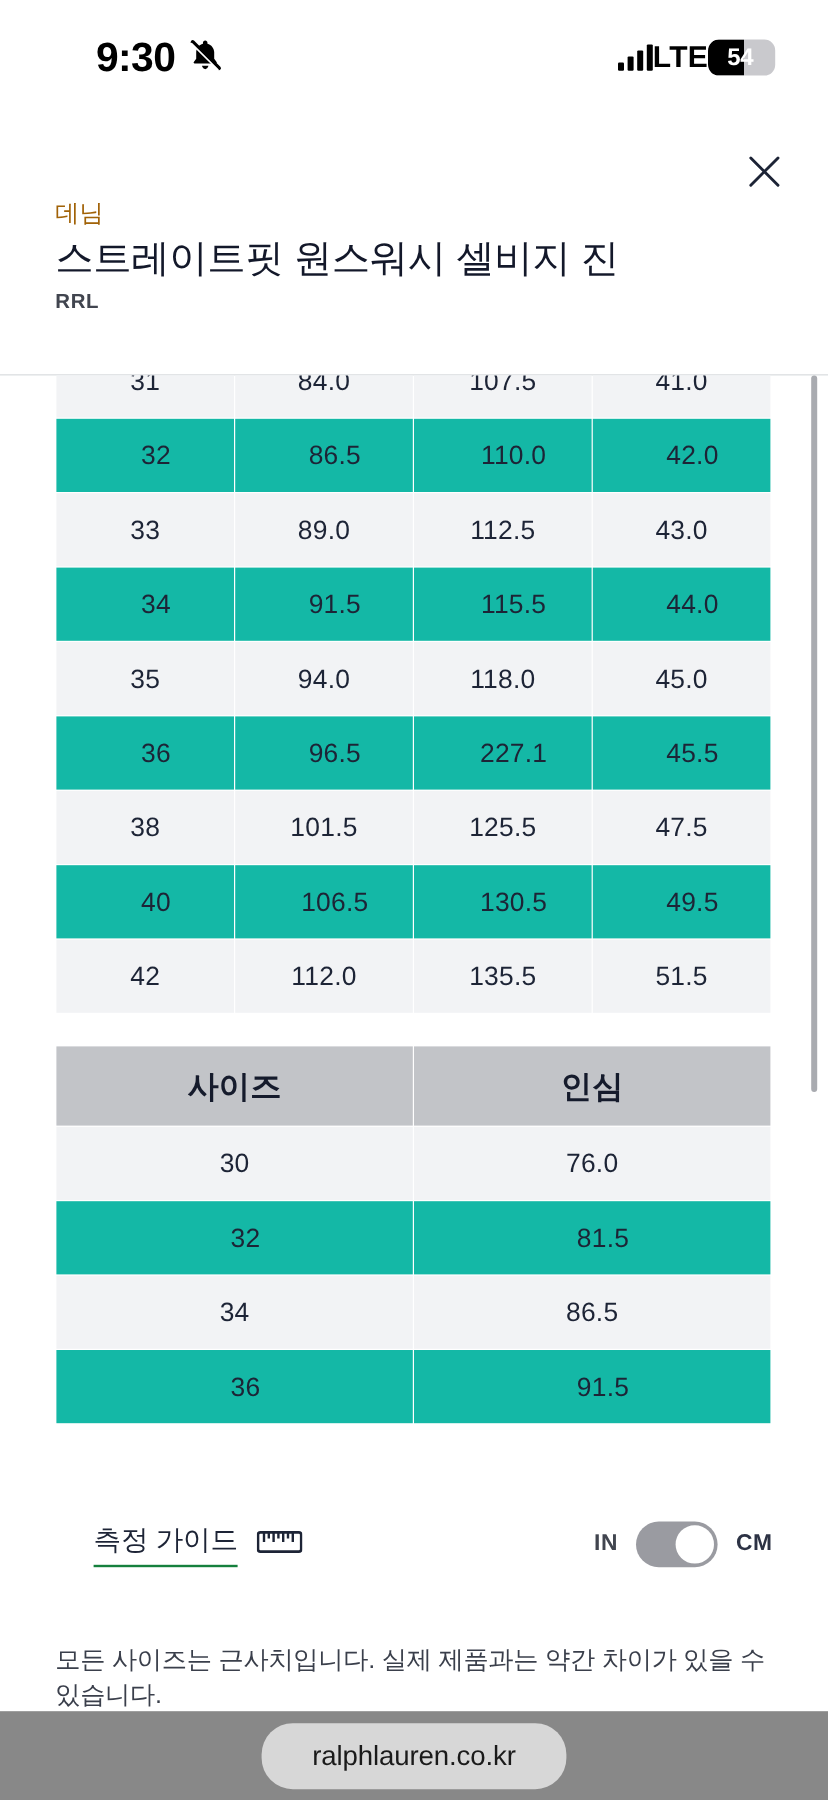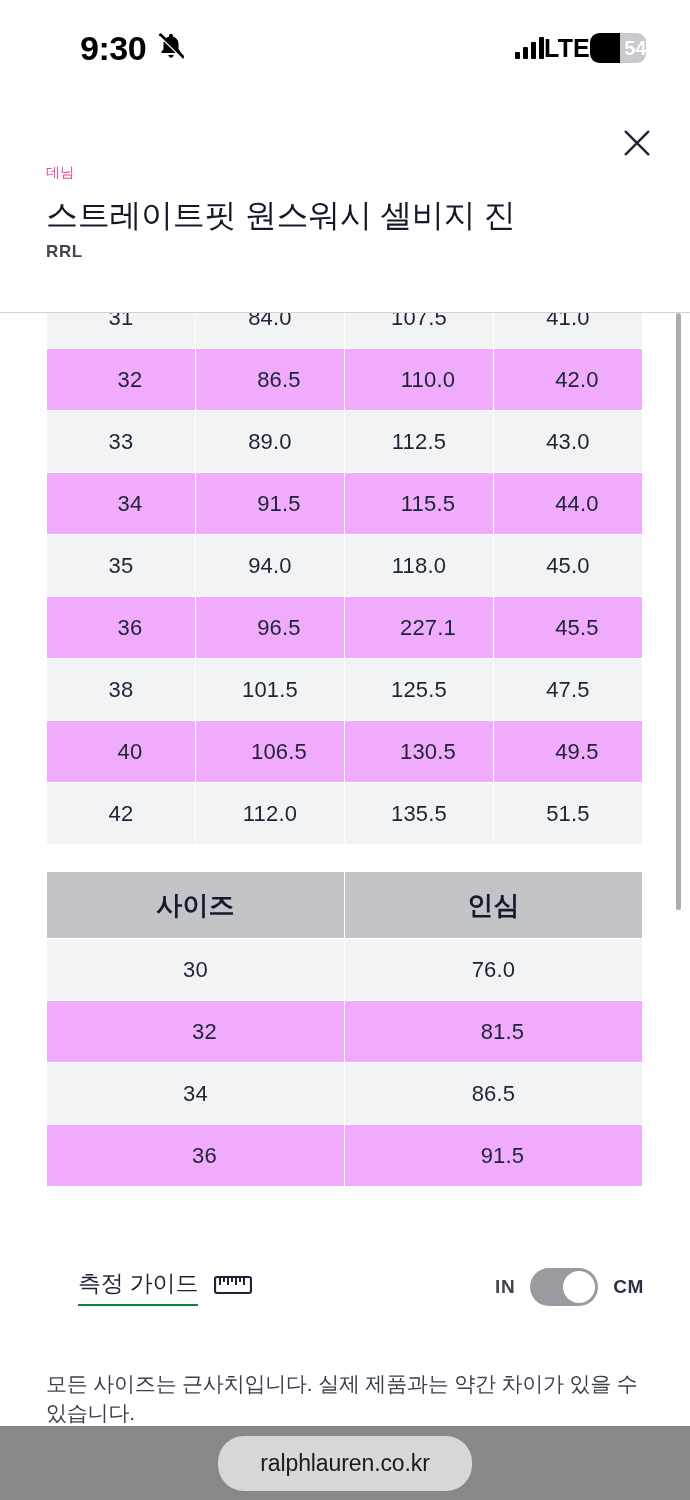--- a/index.html
+++ b/index.html
@@ -84,21 +84,21 @@
     position: absolute;
     left: 0; top: 0; bottom: 0;
     width: 54%;
     background: #000;
     border-radius: 9px 0 0 9px;
   }
   .battery-level {
     position: relative;
     z-index: 2;
     width: 100%;
-    text-align: right;
+    text-align: left;
     font-size: 20px;
     font-weight: 700;
     color: #ffffff;
     line-height: 30px;
     letter-spacing: -0.3px;
     margin-left: 16px;
   }
 
   
   .modal-header {
@@ -116,22 +116,22 @@
     height: 50px;
     display: flex;
     align-items: center;
     justify-content: center;
     cursor: pointer;
   }
   .eyebrow {
     position: absolute;
     left: 46px;
     top: 68px;
-    font-size: 14px;
-    color: #ec4899;
+    font-size: 20px;
+    color: #a16207;
     letter-spacing: 0.2px;
   }
   .product-title {
     position: absolute;
     left: 46px;
     top: 98px;
     font-size: 32px;
     font-weight: 400;
     color: #13182a;
     letter-spacing: -0.3px;
@@ -190,21 +190,21 @@
     letter-spacing: 0.2px;
   }
   table.size-table th {
     background: #c2c4c8;
     font-weight: 700;
     font-size: 26px;
     color: #151b2c;
     height: 66px;
   }
   tr.row-odd td { background: #f2f3f5; }
-  tr.row-even td { background: #f0abfc; padding-left: 18px; }
+  tr.row-even td { background: #14b8a6; padding-left: 18px; }
   td.size-col { font-weight: 700; }
 
   .table-gap { height: 26px; }
 
   
   .scrollbar-track {
     position: absolute;
     right: 9px;
     top: 313px;
     width: 5px;

